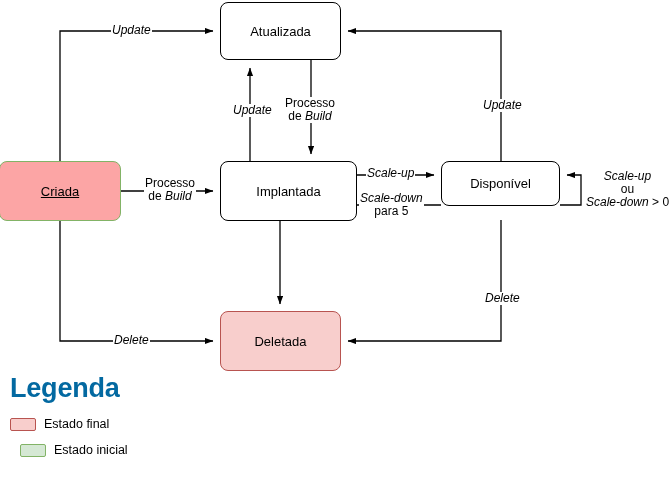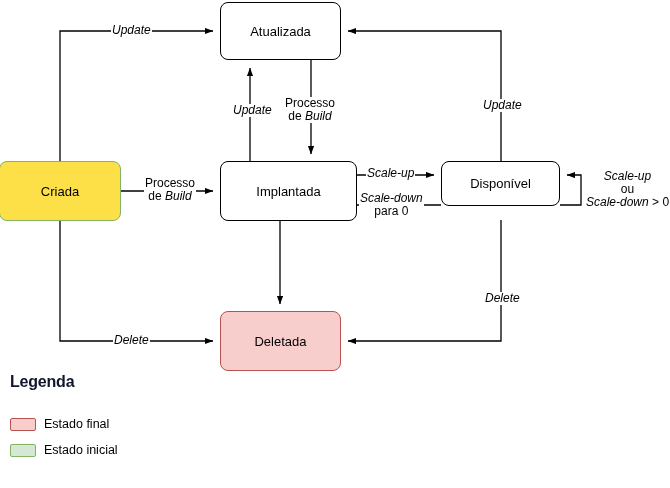--- a/index.html
+++ b/index.html
@@ -28,22 +28,23 @@
     align-items: center;
     justify-content: center;
     font-size: 13px;
     color: #000000;
     text-align: center;
     background: #ffffff;
     border: 1.3px solid #000000;
     z-index: 3;
   }
   .state-box.initial {
-    background: #fde047;
+    background: #fca5a5;
     border-color: #82b366;
+    text-decoration: underline;
   }
   .state-box.final {
     background: #f8cecc;
     border-color: #b85450;
   }
   .edge-label {
     position: absolute;
     font-size: 12px;
     color: #000000;
     background: #ffffff;
@@ -51,23 +52,23 @@
     text-align: center;
     white-space: nowrap;
     z-index: 4;
     padding: 0 1px;
   }
   .edge-label i {
     font-style: italic;
   }
   .legend-title {
     position: absolute;
-    font-size: 16px;
+    font-size: 27px;
     font-weight: bold;
-    color: #0f172a;
+    color: #0369a1;
     left: 10px;
     top: 373px;
     letter-spacing: -0.2px;
   }
   .legend-row {
     position: absolute;
     display: flex;
     align-items: center;
     gap: 8px;
   }
@@ -167,21 +168,21 @@
   <span>Processo</span><br>
   <span>de </span><i>Build</i>
 </div>
 
 <div class="edge-label" style="left:366px; top:167px;">
   <i>Scale-up</i>
 </div>
 
 <div class="edge-label" style="left:359px; top:192px;">
   <i>Scale-down</i><br>
-  <span>para 0</span>
+  <span>para 5</span>
 </div>
 
 <div class="edge-label" style="left:482px; top:99px;">
   <i>Update</i>
 </div>
 
 <div class="edge-label" style="left:484px; top:292px;">
   <i>Delete</i>
 </div>
 
@@ -191,16 +192,16 @@
   <i>Scale-down</i><span> &gt; 0</span>
 </div>
 
 <div class="legend-title">Legenda</div>
 
 <div class="legend-row" style="left:10px; top:417px;">
   <span class="legend-swatch final"></span>
   <span class="legend-text">Estado final</span>
 </div>
 
-<div class="legend-row" style="left:10px; top:443px;justify-content:flex-end;">
+<div class="legend-row" style="left:20px; top:443px;justify-content:flex-end;">
   <span class="legend-swatch initial"></span>
   <span class="legend-text">Estado inicial</span>
 </div>
 
 </body></html>

